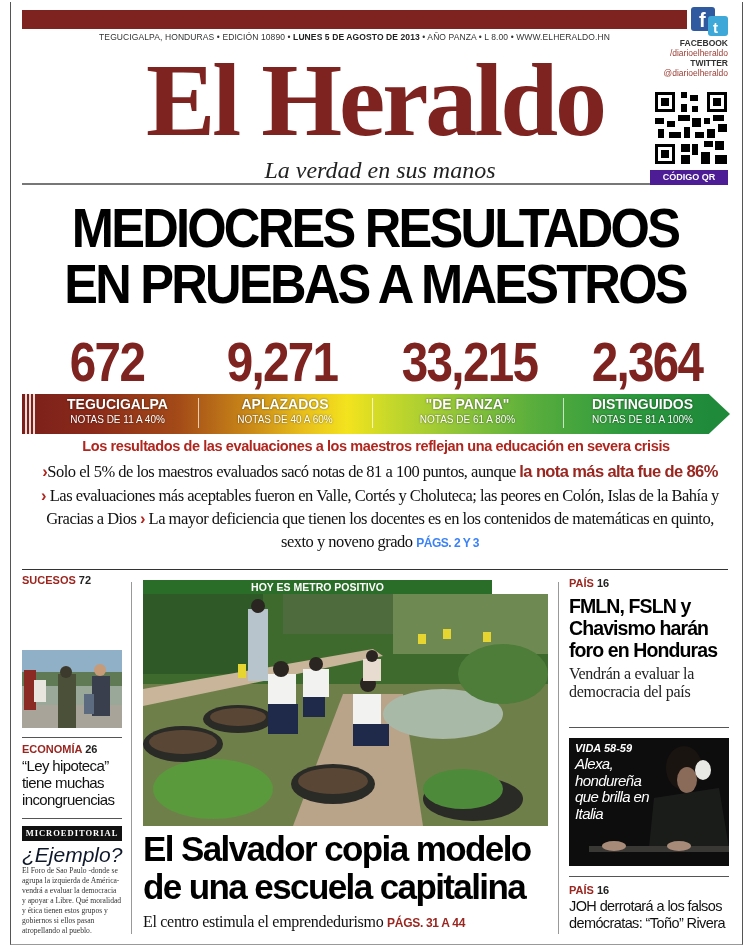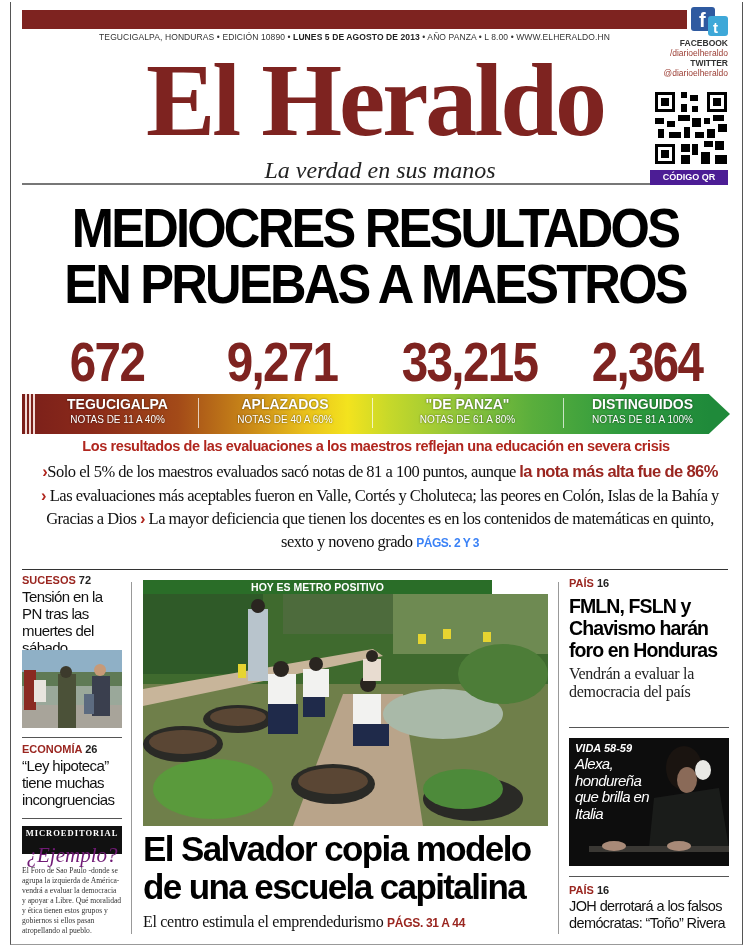--- a/index.html
+++ b/index.html
@@ -88,27 +88,27 @@
   
   .col-left { position: absolute; left: 22px; top: 574px; width: 100px; }
   .kicker { font-size: 11px; font-weight: bold; color: #9a2620; font-family: "Liberation Sans", sans-serif; }
   .kicker .num { color: #222; }
   .brief-title { font-family: "Liberation Sans", sans-serif; font-size: 15px; line-height: 17px; color: #111; letter-spacing: -0.6px; margin-top: 2px; }
   .thumb { position: absolute; }
   .left-rule { position: absolute; height: 1px; background: #555; }
   .col-divider { position: absolute; width: 1px; background: #999; }
 
   .micro-head {
-    position: absolute; left: 22px; top: 826px; width: 100px; height: 28px; background: #111;
+    position: absolute; left: 22px; top: 826px; width: 100px; height: 15px; background: #111;
     color: #fff; font-family: "Liberation Serif", serif; font-size: 8.5px; font-weight: bold;
     letter-spacing: 1px; text-align: center; line-height: 15px;
   }
   .micro-title {
     position: absolute; left: 22px; top: 843px; width: 100px; text-align: center;
-    font-family: Liberation Serif, serif; font-style: italic; font-size: 21px; color: #701a75;
+    font-family: Liberation Sans, sans-serif; font-style: italic; font-size: 21px; color: #0f172a;
   }
   .micro-body {
     position: absolute; left: 22px; top: 866px; width: 100px; font-family: "Liberation Serif", serif;
     font-size: 7.6px; line-height: 10px; color: #333;
   }
 
   
   .photo-banner {
     position: absolute; left: 143px; top: 580px; width: 349px; height: 14px; background: #2a6d28;
     color: #fff; font-size: 10.5px; font-weight: bold; text-align: center; line-height: 14px;
@@ -246,21 +246,20 @@
   <span class="pages">PÁGS. 2 Y 3</span>
 </div>
 
 <div class="section-rule"></div>
 
 <div class="col-divider" style="left:131px; top:582px; height:352px;"></div>
 <div class="col-divider" style="left:558px; top:582px; height:352px;"></div>
 
 <div class="col-left">
   <div class="kicker"><span>SUCESOS</span> <span class="num">72</span></div>
-  <div class="brief-title">Tensión en la PN tras las muertes del sábado</div>
 </div>
 <svg class="thumb" style="left:22px; top:650px;" width="100" height="78" viewBox="0 0 100 78">
   <rect width="100" height="78" fill="#9aa89a"></rect>
   <rect width="100" height="22" fill="#8fb0c6"></rect>
   <rect y="22" width="100" height="14" fill="#5f7a55"></rect>
   <rect y="55" width="100" height="23" fill="#a8a49a"></rect>
   <rect x="2" y="20" width="12" height="40" fill="#8a2a22"></rect>
   <rect x="12" y="30" width="12" height="22" fill="#e8e4de"></rect>
   <rect x="36" y="24" width="18" height="54" fill="#4b5138"></rect>
   <circle cx="44" cy="22" r="6" fill="#3c3a2c"></circle>

